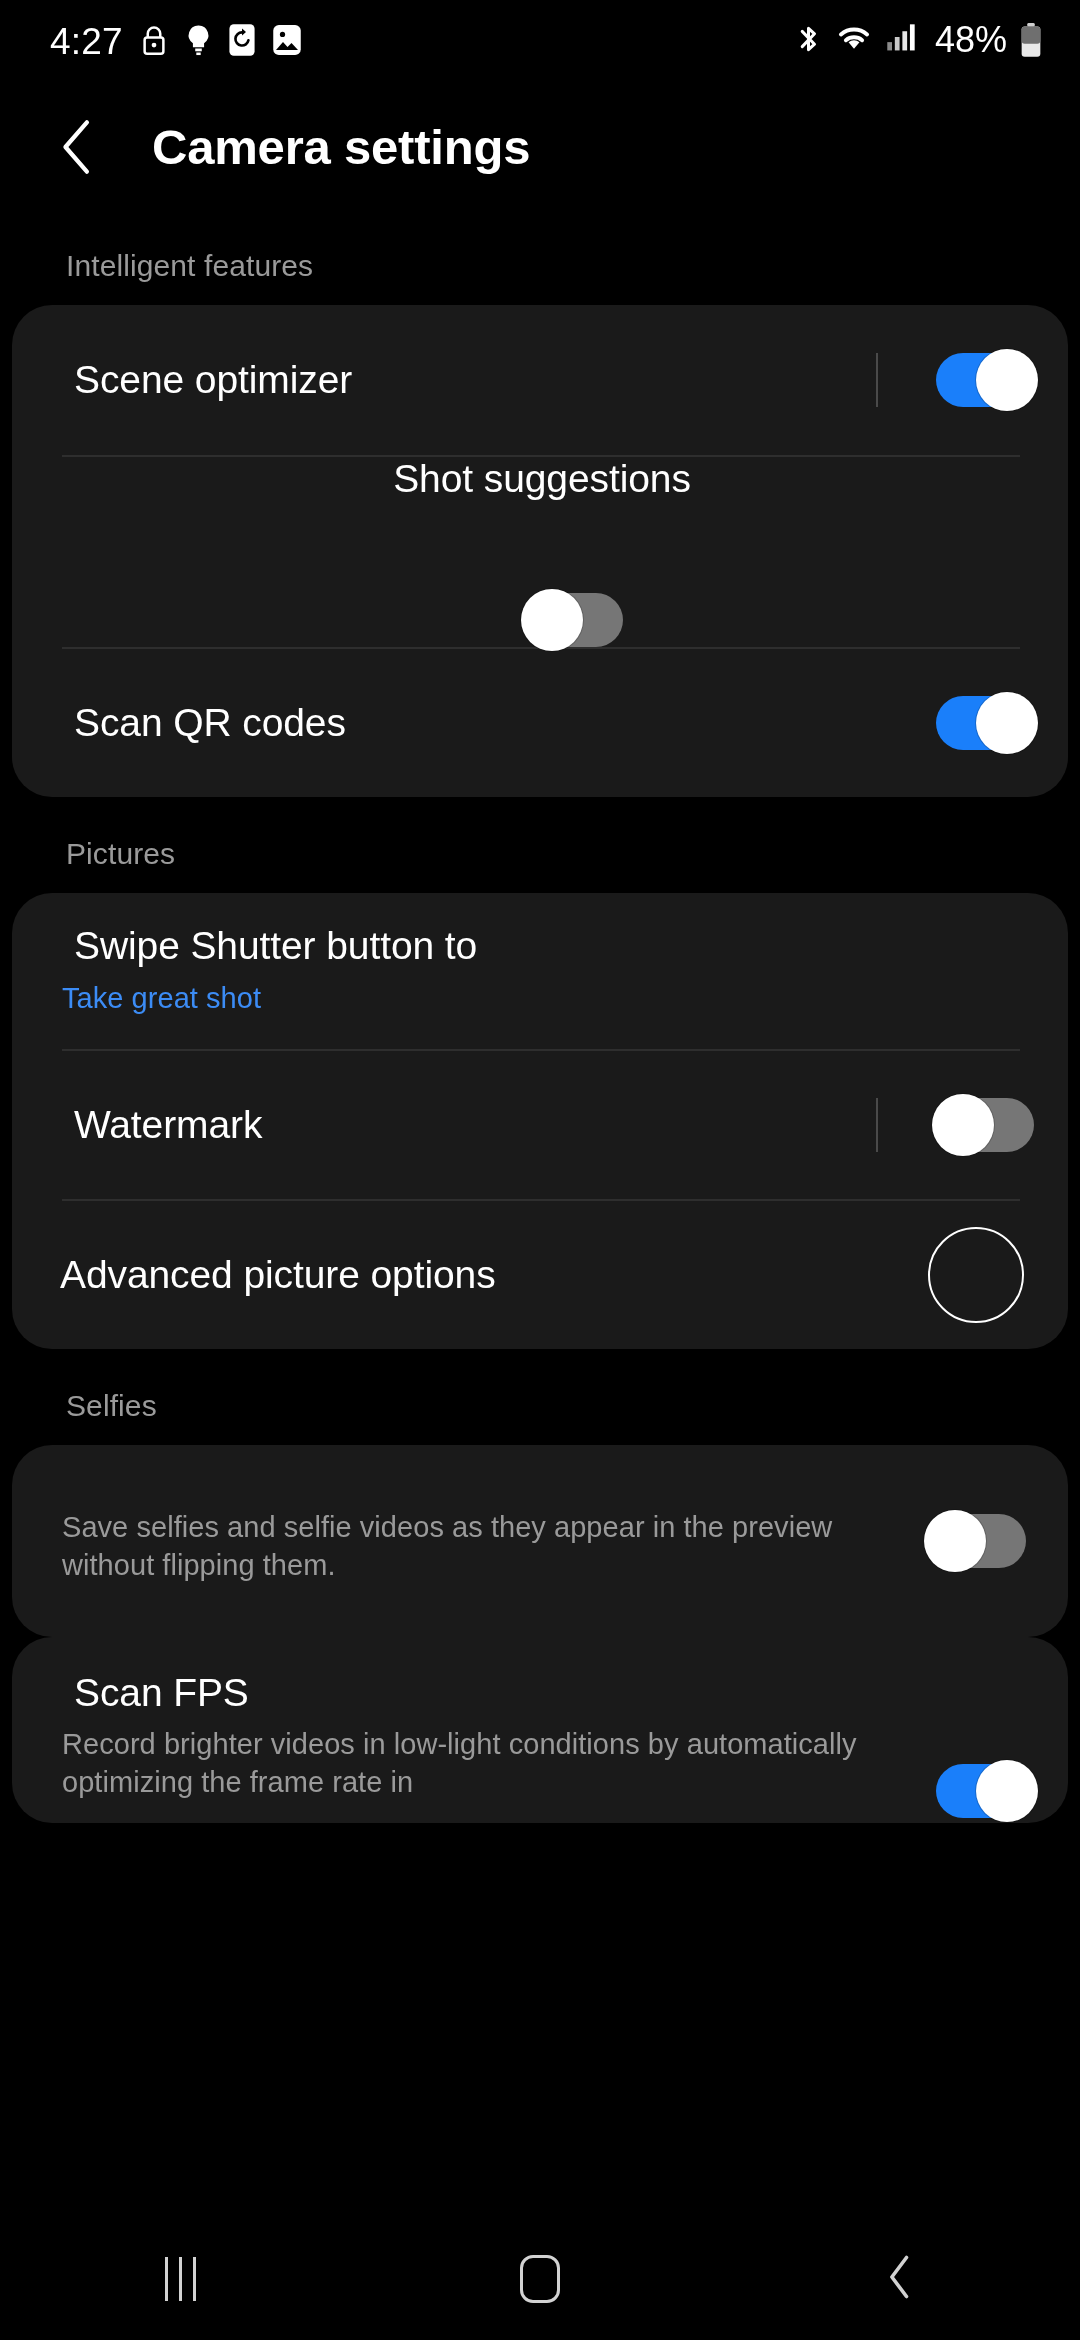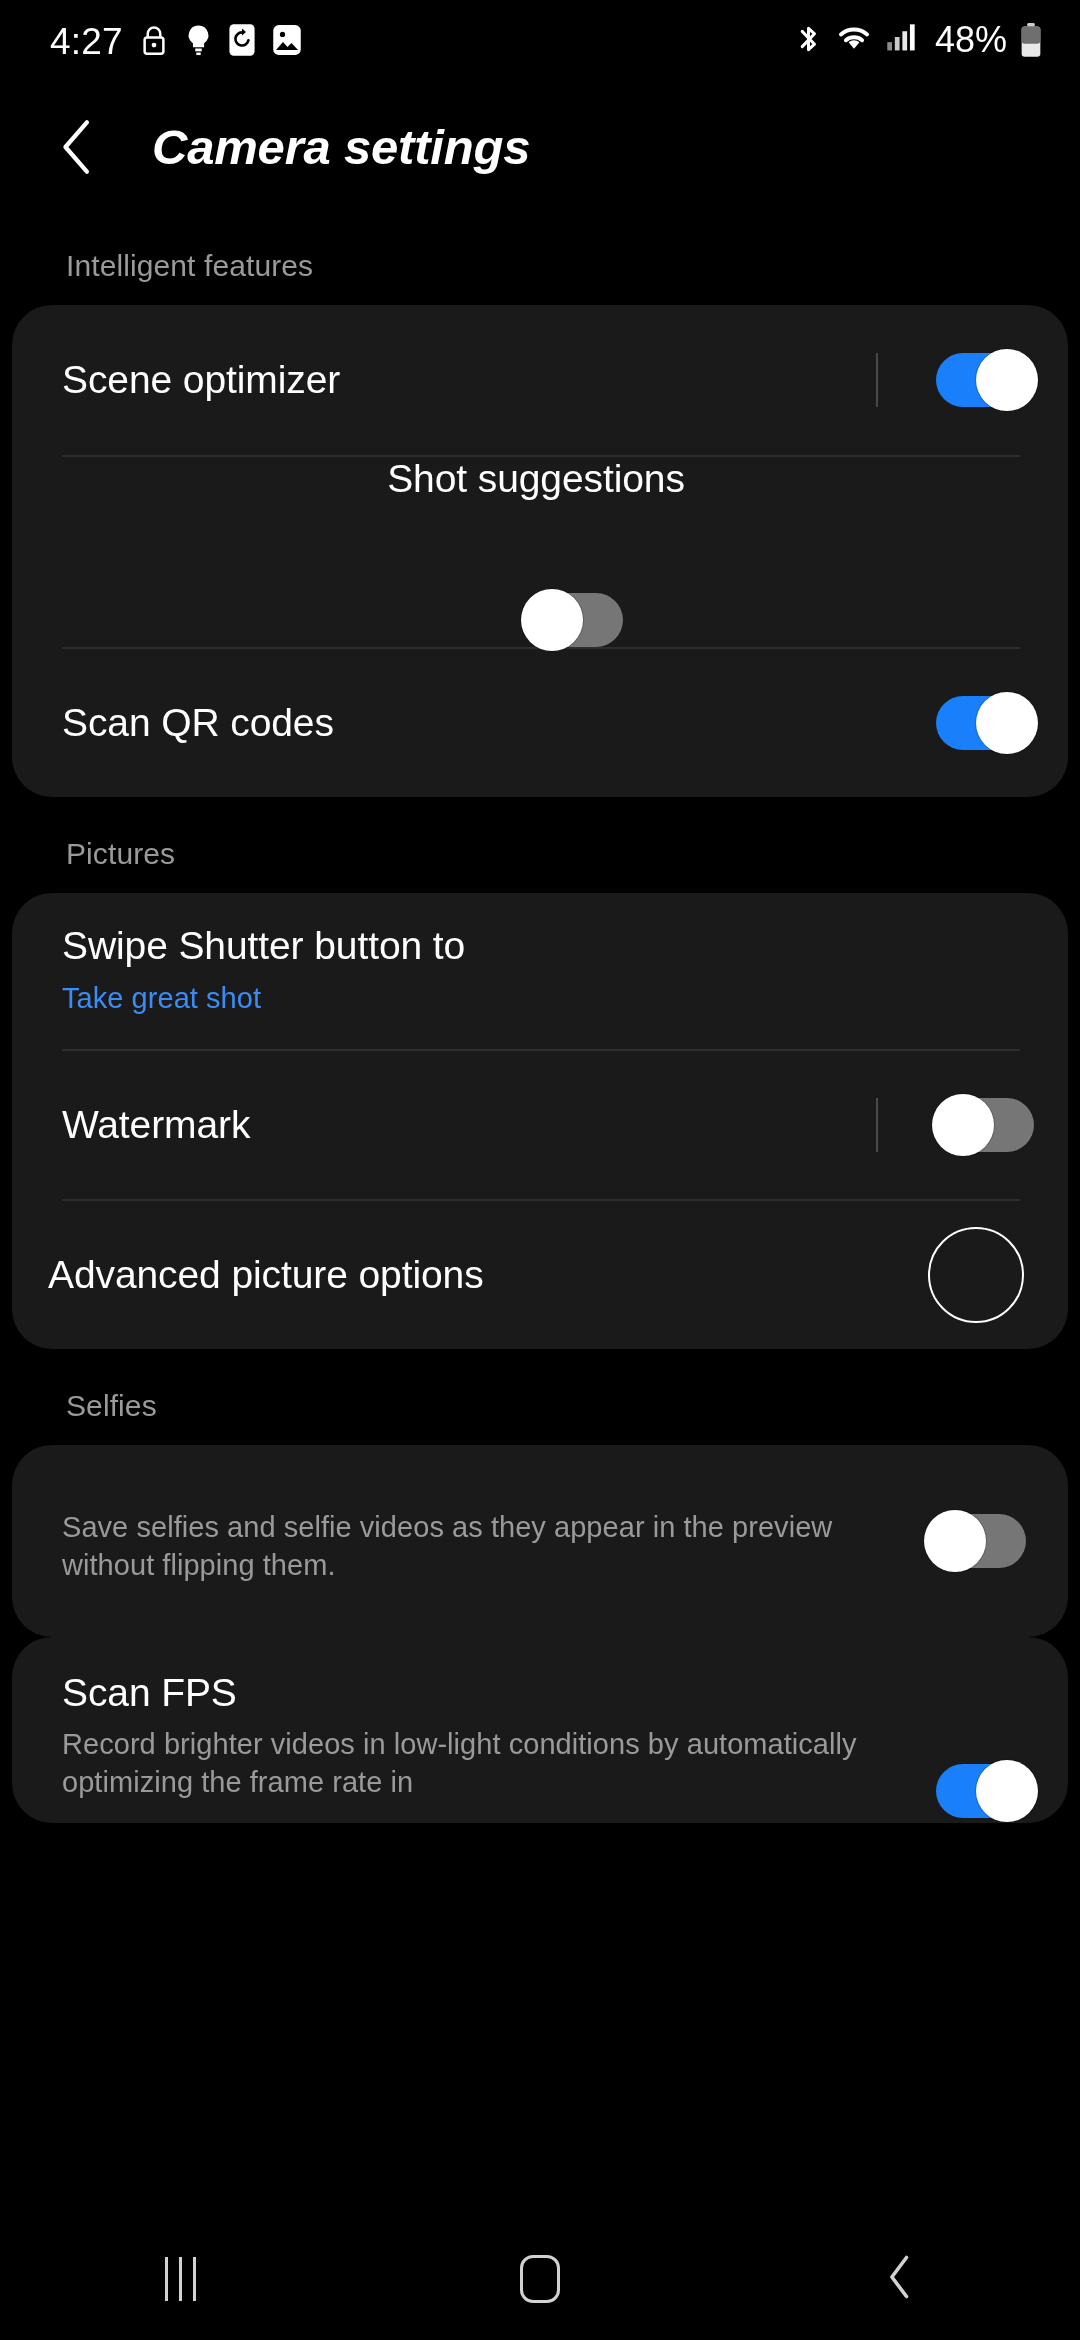--- a/index.html
+++ b/index.html
@@ -50,21 +50,20 @@
   }
   .sicon { display: block; }
 
   
   .header {
     height: 125px;
     display: flex;
     align-items: center;
     padding-left: 48px;
     box-sizing: border-box;
-    font-style: italic;
   }
   .back-chevron {
     width: 58px;
     height: 58px;
     display: flex;
     align-items: center;
     justify-content: center;
     flex: none;
   }
   .page-title {
@@ -103,20 +102,21 @@
   .row-texts {
     flex: 1 1 auto;
     padding-right: 24px;
     min-width: 0;
   }
   .row-title {
     font-size: 39px;
     color: #ffffff;
     line-height: 1.12;
     letter-spacing: -0.1px;
+    margin-left: 12px;
   }
   .row-sub {
     font-size: 29px;
     color: #9a9a9a;
     line-height: 1.32;
     margin-top: 10px;
     letter-spacing: 0.05px;
   }
   .row-value {
     font-size: 29px;

